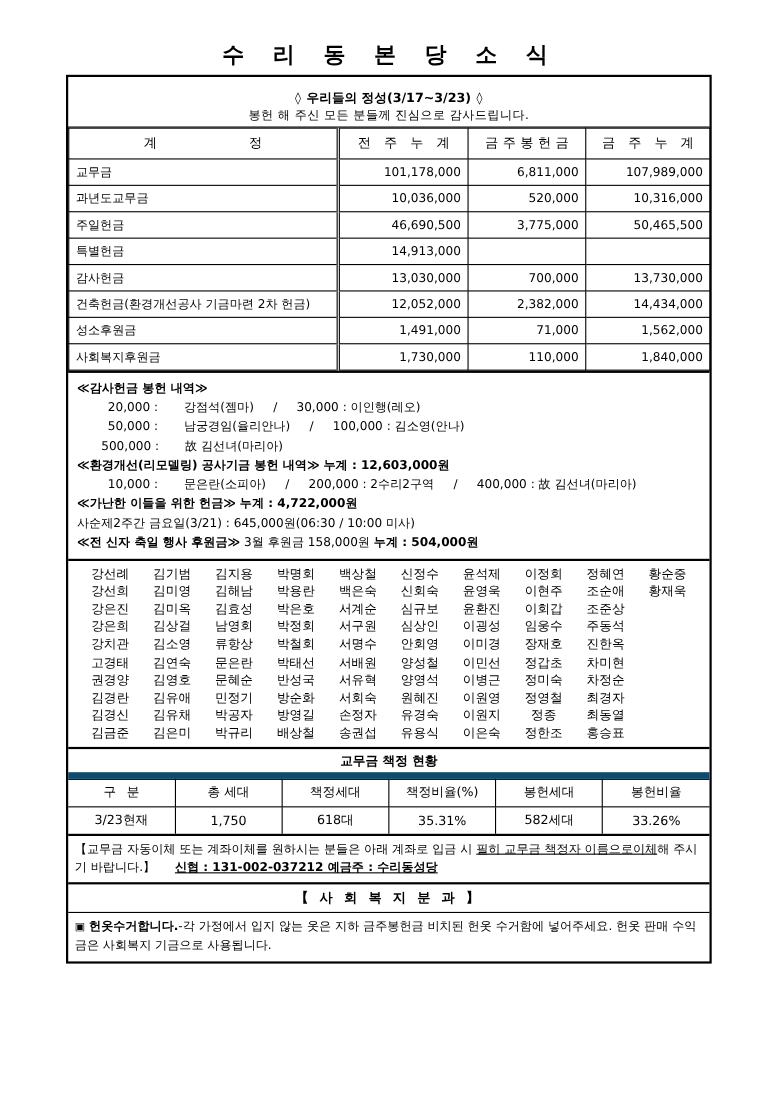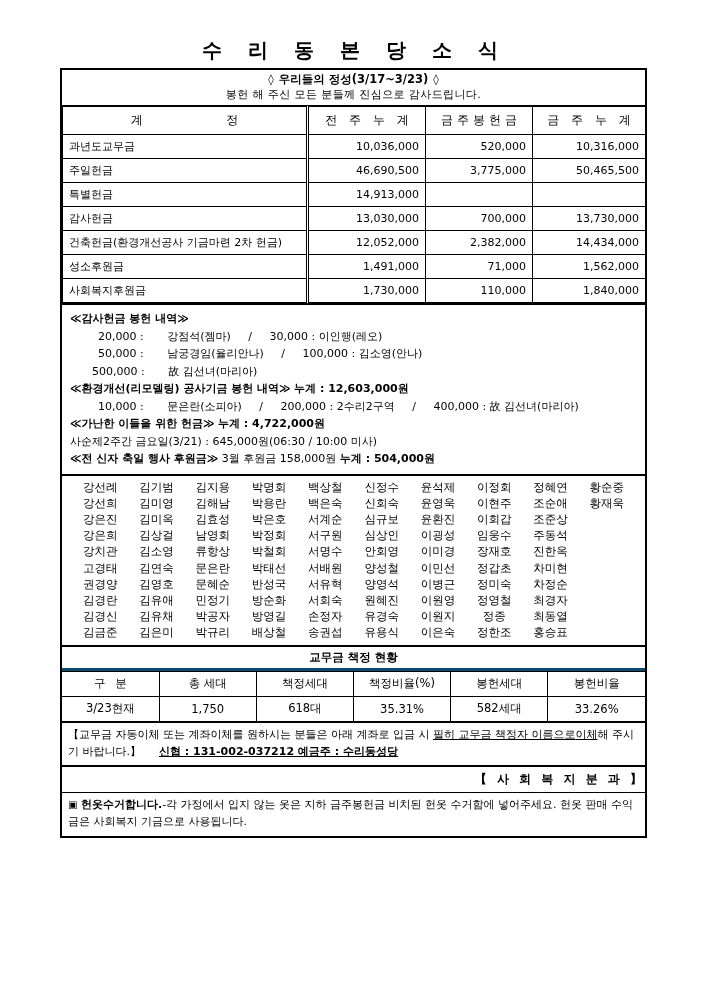--- a/index.html
+++ b/index.html
@@ -40,21 +40,21 @@
     position: absolute;
     left: 60px;
     top: 68px;
     width: 587px;
     box-sizing: border-box;
     border: 2px solid #000;
   }
   .band {
     box-sizing: border-box;
     border-bottom: 1px solid #000;
-    padding: 2px 0 3px 0;
+    padding: 12px 0 3px 0;
     text-align: center;
   }
   .band .title-line {
     font-size: 11.5px;
     font-weight: bold;
     letter-spacing: 0px;
     line-height: 15px;
   }
   .band .sub-line {
     font-size: 11px;
@@ -139,21 +139,21 @@
     display: grid;
     grid-template-columns: repeat(10, 1fr);
     font-size: 11.5px;
     line-height: 16.2px;
     text-align: center;
   }
   .names-grid span { white-space: nowrap; }
   
   .stats-title {
     box-sizing: border-box;
-    border-bottom: 3px solid #0c4a6e;
+    border-bottom: 6px solid #0c4a6e;
     text-align: center;
     font-size: 11.5px;
     font-weight: bold;
     padding: 3px 0 3px 0;
   }
   table.stats {
     width: 100%;
     border-collapse: collapse;
     table-layout: fixed;
     font-size: 11.5px;
@@ -180,21 +180,21 @@
     font-size: 11px;
     line-height: 16.5px;
   }
   .u { text-decoration: underline; }
   .bold { font-weight: bold; margin-top: 36px; }
   .gap { display: inline-block; width: 18px; }
   
   .welfare-title {
     box-sizing: border-box;
     border-bottom: 1px solid #000;
-    text-align: right;
+    text-align: center;
     font-size: 12px;
     font-weight: bold;
     letter-spacing: 3px;
     padding: 4px 0 4px 0;
   }
   .welfare-body {
     box-sizing: border-box;
     padding: 4px 6px 6px 6px;
     font-size: 11px;
     line-height: 16.5px;
@@ -231,20 +231,26 @@
               <span>계</span>
               <span>정</span>
             </div>
           </th>
           <th class="colsep-l">전 주 누 계</th>
           <th>금주봉헌금</th>
           <th>금 주 누 계</th>
         </tr>
       </thead>
       <tbody>
+        <tr>
+          <td class="name">교무금</td>
+          <td class="num colsep-l">101,178,000</td>
+          <td class="num">6,811,000</td>
+          <td class="num">107,989,000</td>
+        </tr>
         <tr>
           <td class="name">과년도교무금</td>
           <td class="num colsep-l">10,036,000</td>
           <td class="num">520,000</td>
           <td class="num">10,316,000</td>
         </tr>
         <tr>
           <td class="name">주일헌금</td>
           <td class="num colsep-l">46,690,500</td>
           <td class="num">3,775,000</td>

